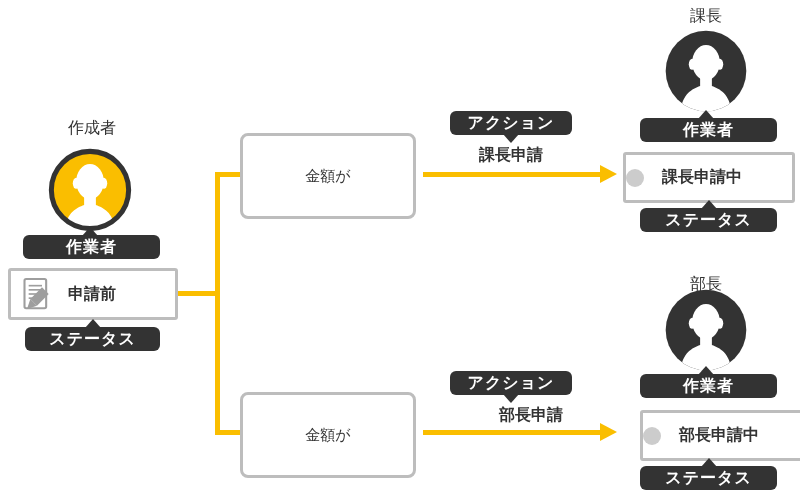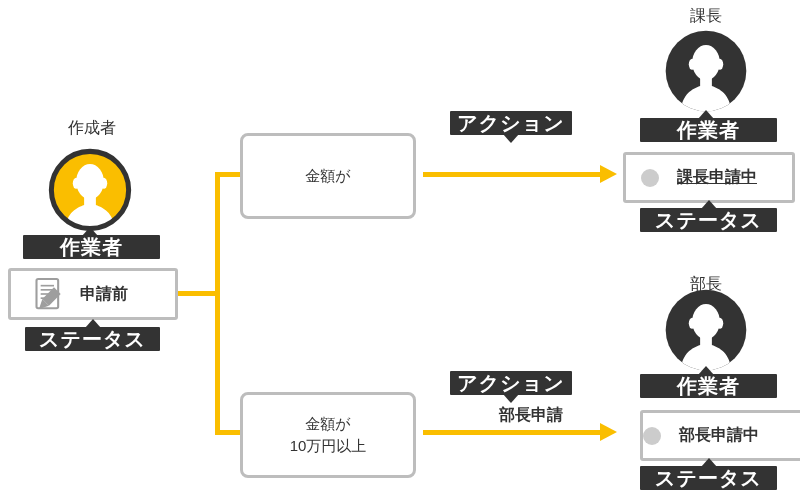--- a/index.html
+++ b/index.html
@@ -10,22 +10,22 @@
     --icon-gray:#9E9E9E;
   }
   *{margin:0;padding:0;box-sizing:border-box;}
   body{background:#fff;font-family:"Liberation Sans","DejaVu Sans",sans-serif;color:#333;}
   .canvas{position:relative;width:800px;height:500px;background:#fff;overflow:hidden;}
   .abs{position:absolute;}
 
   .role-title{font-size:16px;text-align:center;color:#333;}
   .avatar{display:block;}
 
-  .pill{background:var(--dark);color:#fff;font-weight:bold;font-size:20px;
-        border-radius:1px;display:flex;align-items:center;justify-content:center;
+  .pill{background:var(--dark);color:#fff;font-weight:bold;font-size:16px;
+        border-radius:6px;display:flex;align-items:center;justify-content:center;
         letter-spacing:1px;}
   .tri-up{width:0;height:0;border-left:8px solid transparent;border-right:8px solid transparent;
           border-bottom:9px solid var(--dark);}
   .tri-down{width:0;height:0;border-left:8px solid transparent;border-right:8px solid transparent;
             border-top:9px solid var(--dark);}
 
   .status-box{background:#fff;border:3px solid var(--border-gray);border-radius:3px;
               display:flex;align-items:center;}
   .status-box .value{font-weight:bold;font-size:16px;color:#333;}
 
@@ -60,21 +60,21 @@
       <ellipse cx="66.5" cy="42" rx="4" ry="6.5" fill="#fff"></ellipse>
       <ellipse cx="50" cy="40" rx="16.5" ry="21" fill="#fff"></ellipse>
       <path d="M19,103 C21,77 33,72 43,68 L43,56 L57,56 L57,68 C67,72 79,77 81,103 Z" fill="#fff"></path>
     </g>
     <circle cx="50" cy="50" r="46" fill="none" stroke="#333333" stroke-width="6"></circle>
   </svg>
 
   <div class="abs tri-up" style="left:82px;top:227px;"></div>
   <div class="abs pill" style="left:23px;top:235px;width:137px;height:24px;">作業者</div>
 
-  <div class="abs status-box" style="left:8px;top:268px;width:170px;height:52px;padding-left:23px;">
+  <div class="abs status-box" style="left:8px;top:268px;width:170px;height:52px;padding-left:11px;">
     <svg width="30" height="34" viewBox="0 0 36 40">
       <rect x="3" y="2" width="26" height="35" rx="2" fill="#fff" stroke="#9E9E9E" stroke-width="2.5"></rect>
       <line x1="8" y1="10" x2="24" y2="10" stroke="#9E9E9E" stroke-width="2"></line>
       <line x1="8" y1="15" x2="24" y2="15" stroke="#9E9E9E" stroke-width="2"></line>
       <line x1="8" y1="20" x2="24" y2="20" stroke="#9E9E9E" stroke-width="2"></line>
       <line x1="8" y1="25" x2="20" y2="25" stroke="#9E9E9E" stroke-width="2"></line>
       <g fill="#9E9E9E">
         <polygon points="24,12 32,20 18,34 10,26"></polygon>
         <polygon points="10,26 18,34 6,38"></polygon>
       </g>
@@ -91,28 +91,28 @@
   <div class="abs yline" style="left:215px;top:430px;width:28px;height:5px;"></div>
 
   <div class="abs cond-box" style="left:240px;top:133px;width:176px;height:86px;">
     <div>
       <div>金額が</div>
     </div>
   </div>
 
   <div class="abs pill" style="left:450px;top:111px;width:122px;height:24px;">アクション</div>
   <div class="abs tri-down" style="left:503px;top:134px;"></div>
+  <div class="abs action-label" style="left:436px;top:145px;width:150px;">課長申請</div>
 
   <div class="abs yline" style="left:423px;top:172px;width:179px;height:5px;"></div>
   <div class="abs arrowhead" style="left:600px;top:165px;"></div>
 
   <div class="abs cond-box" style="left:240px;top:392px;width:176px;height:86px;">
     <div>
       <div>金額が</div>
-      <div>10万円以上</div>
     </div>
   </div>
 
   <div class="abs pill" style="left:450px;top:371px;width:122px;height:24px;">アクション</div>
   <div class="abs tri-down" style="left:503px;top:394px;"></div>
   <div class="abs action-label" style="left:456px;top:405px;width:150px;">部長申請</div>
 
   <div class="abs yline" style="left:423px;top:430px;width:179px;height:5px;"></div>
   <div class="abs arrowhead" style="left:600px;top:423px;"></div>
 
@@ -129,21 +129,21 @@
       <ellipse cx="33.5" cy="42" rx="4" ry="6.5" fill="#fff"></ellipse>
       <ellipse cx="66.5" cy="42" rx="4" ry="6.5" fill="#fff"></ellipse>
       <ellipse cx="50" cy="40" rx="16.5" ry="21" fill="#fff"></ellipse>
       <path d="M19,103 C21,77 33,72 43,68 L43,56 L57,56 L57,68 C67,72 79,77 81,103 Z" fill="#fff"></path>
     </g>
   </svg>
 
   <div class="abs tri-up" style="left:698px;top:110px;"></div>
   <div class="abs pill" style="left:640px;top:118px;width:137px;height:24px;">作業者</div>
 
-  <div class="abs status-box" style="left:623px;top:152px;width:172px;height:51px;padding-left:15px;text-decoration:underline;">
+  <div class="abs status-box" style="left:623px;top:152px;width:172px;height:51px;padding-left:0;">
     <span class="dot"></span>
     <span class="value" style="margin-left:18px;">課長申請中</span>
   </div>
 
   <div class="abs tri-up" style="left:701px;top:200px;"></div>
   <div class="abs pill" style="left:640px;top:208px;width:137px;height:24px;">ステータス</div>
 
   <div class="abs role-title" style="left:656px;top:265px;width:100px;margin-top:9px;">部長</div>
 
   <svg class="abs avatar" style="left:664px;top:288px;" width="84" height="84" viewBox="0 0 100 100">

